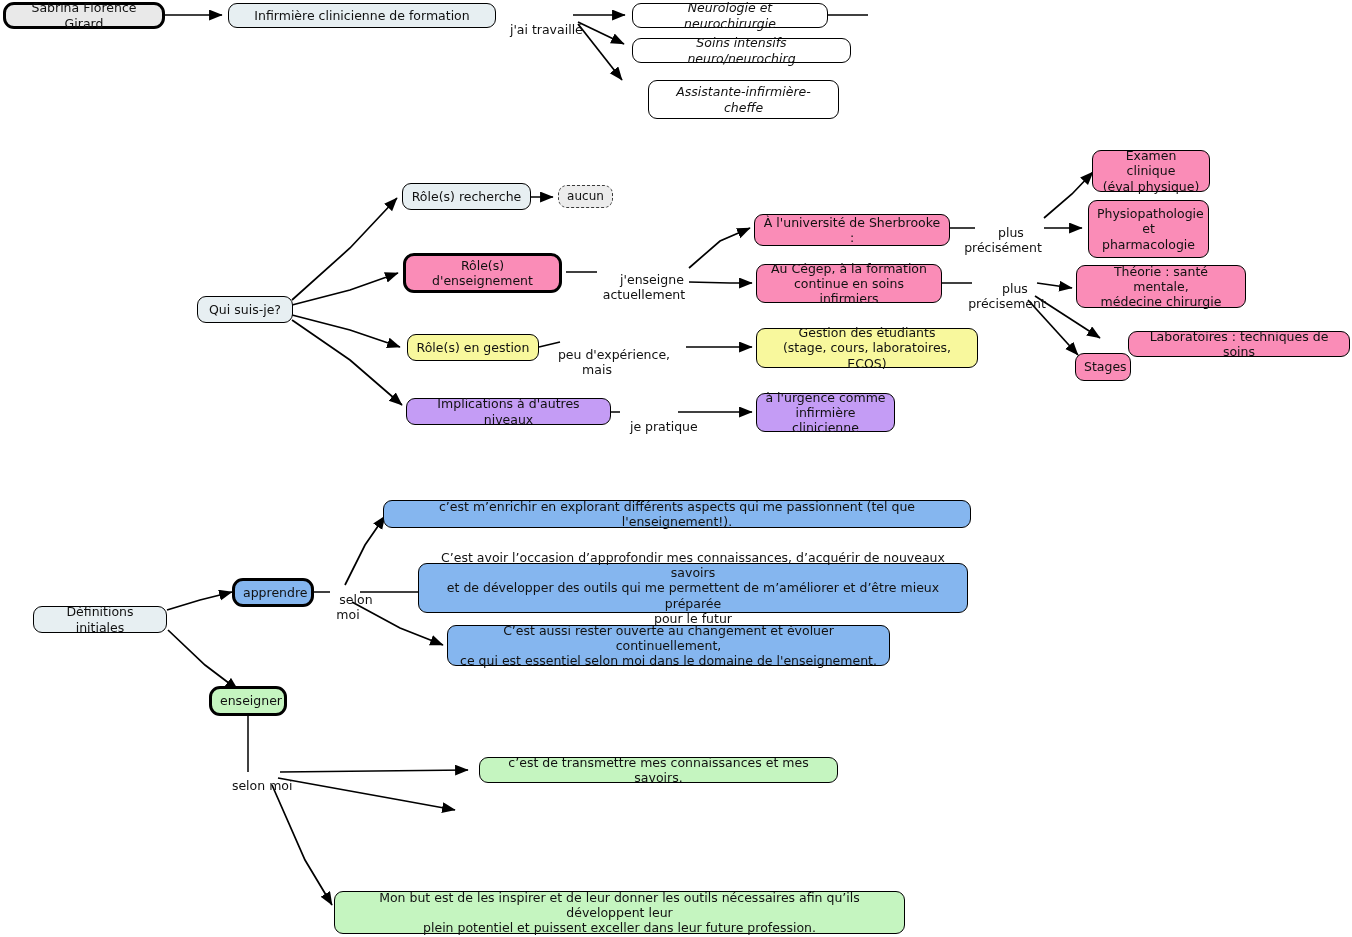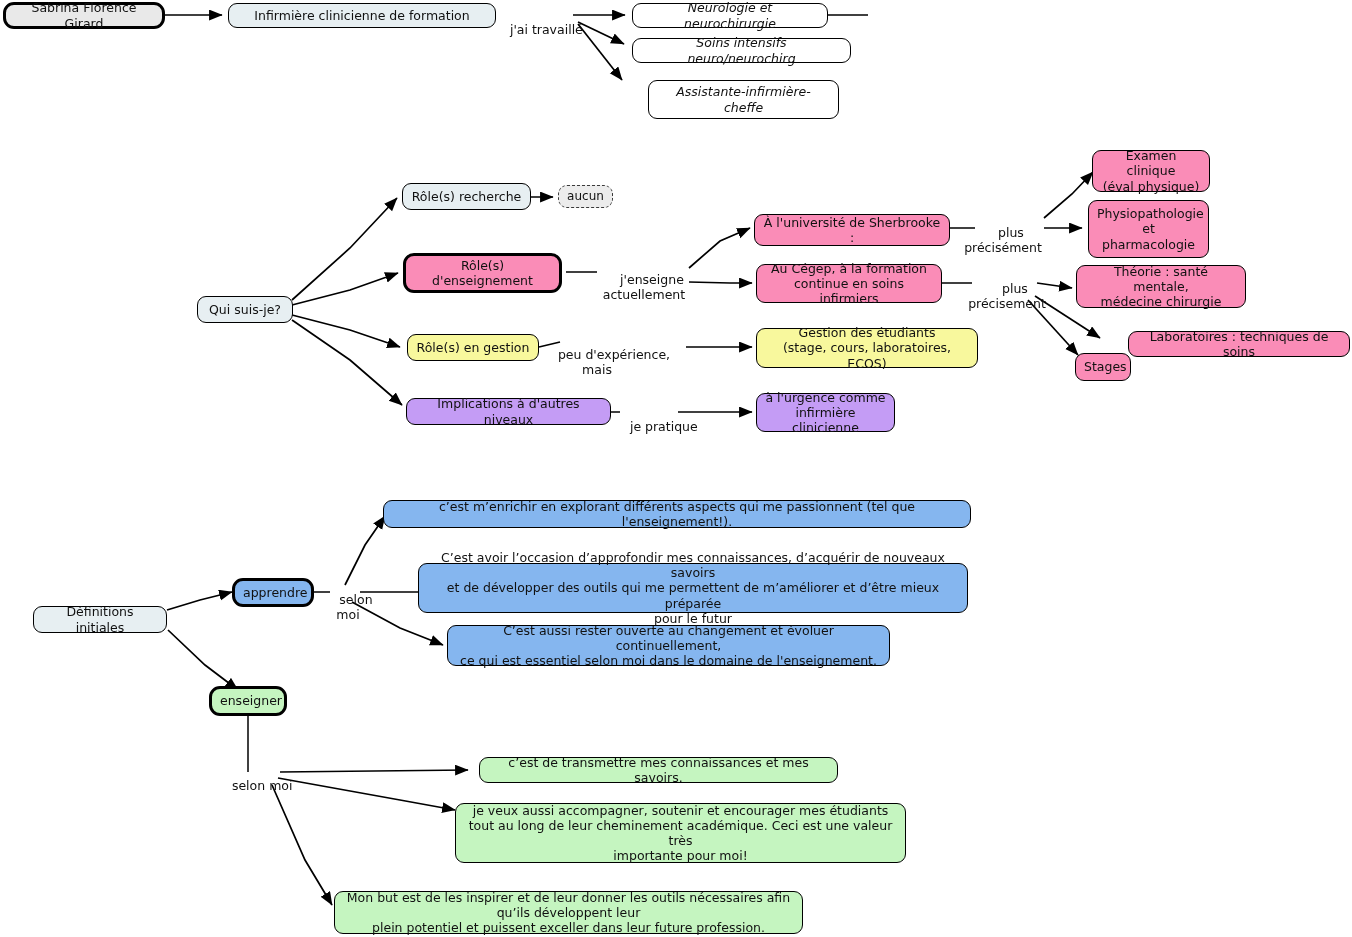--- a/index.html
+++ b/index.html
@@ -282,24 +282,19 @@
   </div>
 
   <div class="linklabel" style="left:216px; top:764px; width:70px; text-align:left;">
     <span>selon moi</span>
   </div>
 
   <div class="node fill-green" style="left:479px; top:757px; width:359px; height:26px;">
     <span class="txt">c’est de transmettre mes connaissances et mes savoirs.</span>
   </div>
 
-  <div class="node fill-green" style="left:455px; top:803px; width:451px; height:60px; white-space:pre-line;">
-    <span class="txt">je veux aussi accompagner, soutenir et encourager mes étudiants
-tout au long de leur cheminement académique. Ceci est une valeur très
-importante pour moi!</span>
-  </div>
-
-  <div class="node fill-green" style="left:334px; top:891px; width:469px; height:43px; white-space:pre-line;">
+
+  <div class="node fill-green" style="left:334px; top:891px; width:571px; height:43px; white-space:pre-line;">
     <span class="txt">Mon but est de les inspirer et de leur donner les outils nécessaires afin qu’ils développent leur
 plein potentiel et puissent exceller dans leur future profession.</span>
   </div>
 
 </div>
 
 </body></html>

